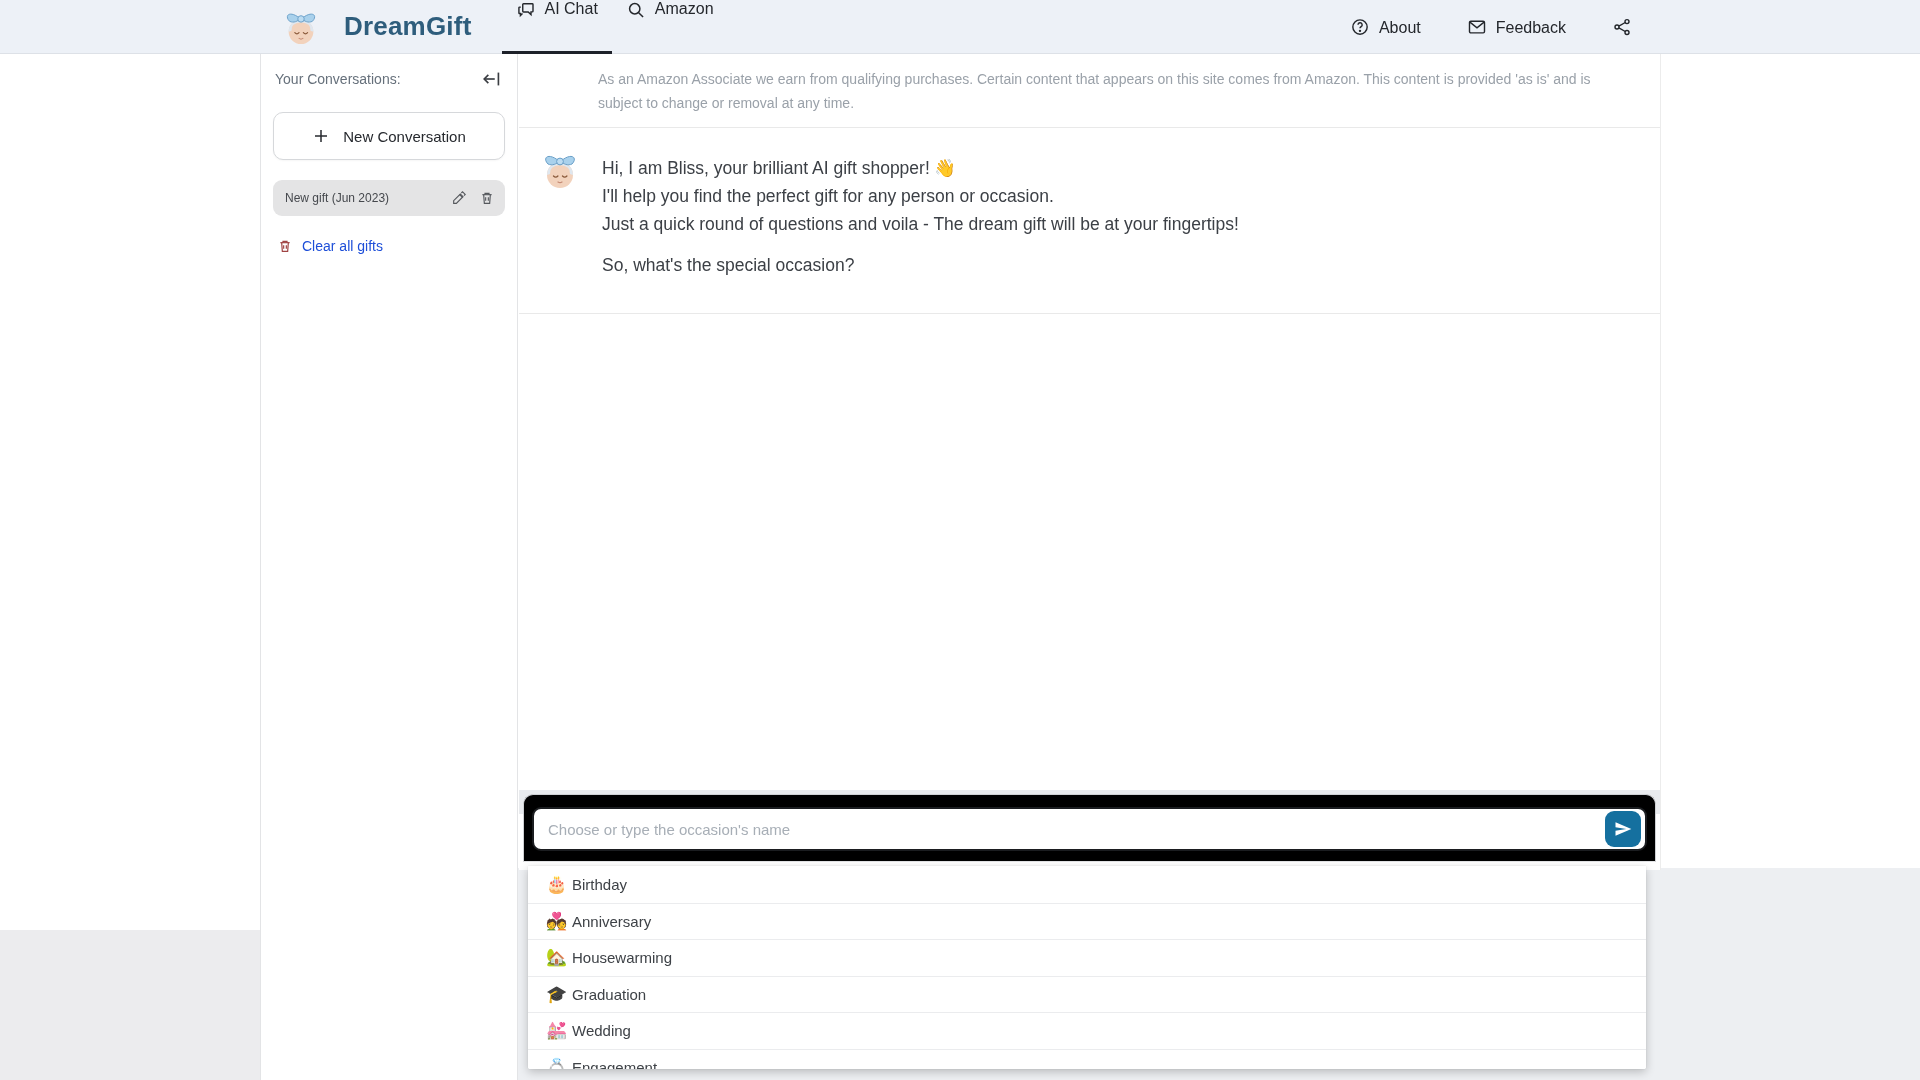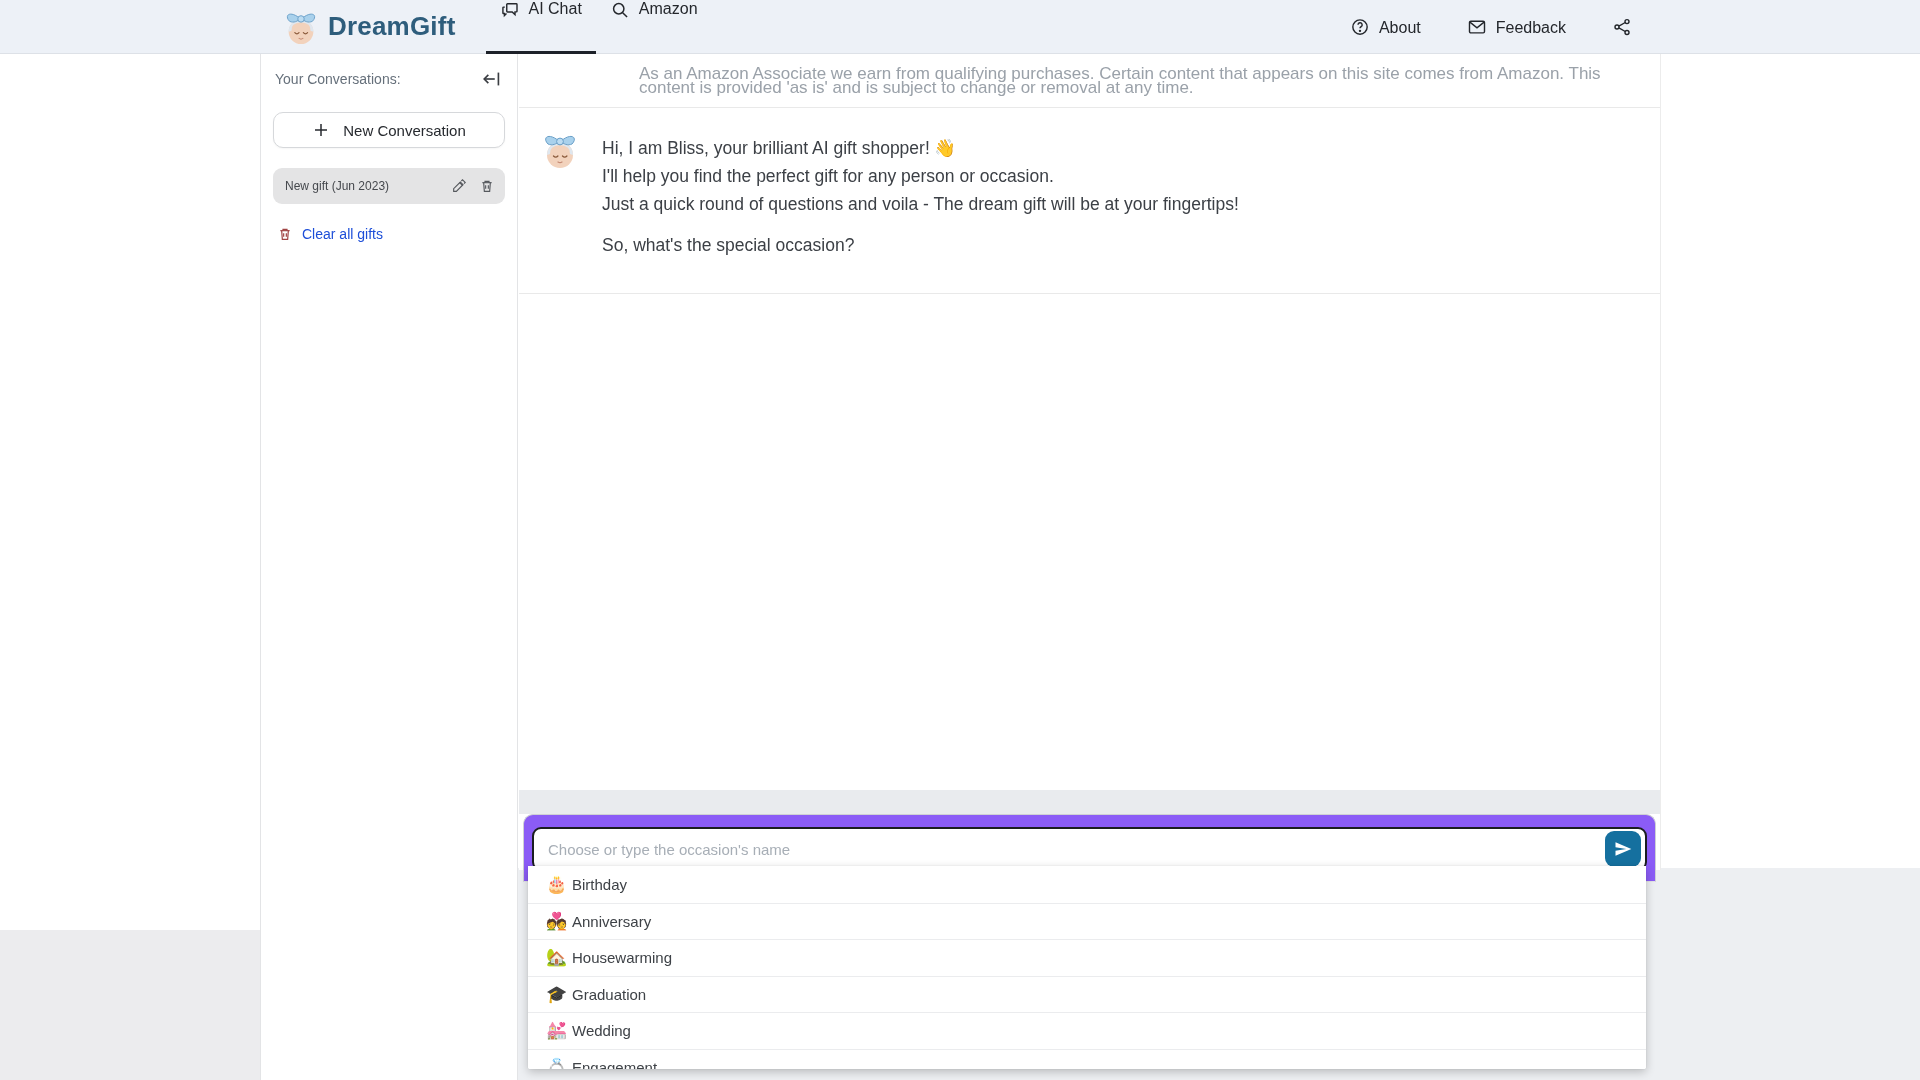--- a/index.html
+++ b/index.html
@@ -11,21 +11,21 @@
   
   #bg-gray-right { position:absolute; left:517px; right:0; top:868px; bottom:0; background:#edeff2; }
   #bg-gray-left  { position:absolute; left:0; width:260px; top:930px; bottom:0; background:#ececee; }
 
   
   #navbar {
     position:absolute; left:0; top:0; width:1920px; height:54px;
     background:#edf1f7; border-bottom:1px solid #dde1e7;
     display:flex; align-items:center; z-index:5;
   }
-  .brand { display:flex; align-items:center; gap:8px; margin-left:282px; cursor:pointer; }
+  .brand { display:flex; align-items:center; gap:24px; margin-left:282px; cursor:pointer; }
   .brand-name { font-size:26px; font-weight:bold; color:#2e5d7c; letter-spacing:.2px; }
   .nav-tabs { display:flex; align-items:stretch; height:54px; margin-left:30px; }
   .nav-tab {
     display:flex; align-items:flex-start; gap:9px; padding:0 14px; height:54px;
     font-size:16px; color:#24272c; cursor:pointer; border-bottom:3px solid transparent;
   }
   .nav-tab.active { border-bottom-color:#1d2129; }
   .nav-right { margin-left:auto; display:flex; align-items:center; gap:46px; margin-right:288px; }
   .nav-link { display:flex; align-items:flex-end; gap:9px; font-size:16px; color:#24272c; cursor:pointer; }
   .icon20 { width:20px; height:20px; display:block; }
@@ -33,21 +33,21 @@
   
   #sidebar {
     position:absolute; left:260px; top:54px; width:258px; bottom:0;
     background:#fff; border-left:1px solid #e3e4e6; border-right:1px solid #e3e4e6;
     padding:14px 12px 0 12px; z-index:3;
   }
   .sb-header { display:flex; align-items:center; justify-content:space-between; padding:0 2px; }
   .sb-title { font-size:14px; color:#66707b; }
   .collapse-btn { cursor:pointer; display:flex; align-items:center; }
   .new-conv-btn {
-    margin-top:22px; width:100%; height:36px; background:#fff;
+    margin-top:22px; width:100%; height:48px; background:#fff;
     border:1px solid #d6d8db; border-radius:10px; box-shadow:0 1px 2px rgba(0,0,0,.04);
     display:flex; align-items:center; justify-content:center; gap:13px;
     font-size:15px; color:#26292e; cursor:pointer;
   }
   .conv-list { margin-top:20px; display:flex; flex-direction:column; gap:10px; }
   .conv-item {
     height:36px; background:#e4e4e5; border-radius:9px; padding:0 10px 0 12px;
     display:flex; align-items:center; font-size:12px; color:#45484d; cursor:pointer;
   }
   .conv-name { flex:1; }
@@ -57,30 +57,30 @@
     margin-top:22px; display:flex; align-items:center; gap:9px; padding-left:4px;
     font-size:14px; color:#1d4ed8; cursor:pointer;
   }
 
   
   #chat-col {
     position:absolute; left:519px; top:54px; width:1142px; height:816px;
     background:#fff; border-right:1px solid #ececec; z-index:2;
   }
   .disclaimer-wrap { padding:13px 50px 12px 79px; border-bottom:1px solid #e9e9e9; }
-  .disclaimer { max-width:1022px; font-size:17px; line-height:14px; color:#9aa1a9;margin-left:41px; }
+  .disclaimer { max-width:1022px; font-size:14px; line-height:24px; color:#9aa1a9; }
   .bot-message { display:flex; gap:22px; padding:22px 40px 34px 21px; border-bottom:1px solid #e9e9e9; }
   .avatar40 { width:40px; height:40px; flex:0 0 40px; }
   .msg-lines { padding-top:4px; font-size:17.5px; line-height:28px; color:#3c4046; }
   .msg-question { margin-top:13px; }
 
   
   .chat-footer {
-    position:absolute; left:4px; right:4px; top:760px; height:68px;
-    background:#8b5cf6; border:1px solid #cfd1d4; border-bottom-color:#e2e3e5;
+    position:absolute; left:4px; right:4px; top:740px; height:68px;
+    background:#000000; border:1px solid #cfd1d4; border-bottom-color:#e2e3e5;
     border-radius:10px 10px 0 0;
   }
   .occasion-input-wrap {
     position:absolute; left:8px; right:8px; top:12px; height:44px;
     border:2px solid #1b1d20; border-radius:9px; background:#fff;
     display:flex; align-items:center;
   }
   .occasion-input {
     flex:1; height:100%; border:none; outline:none; background:transparent;
     font-family:"Liberation Sans", sans-serif; font-size:15px; color:#34383e;

